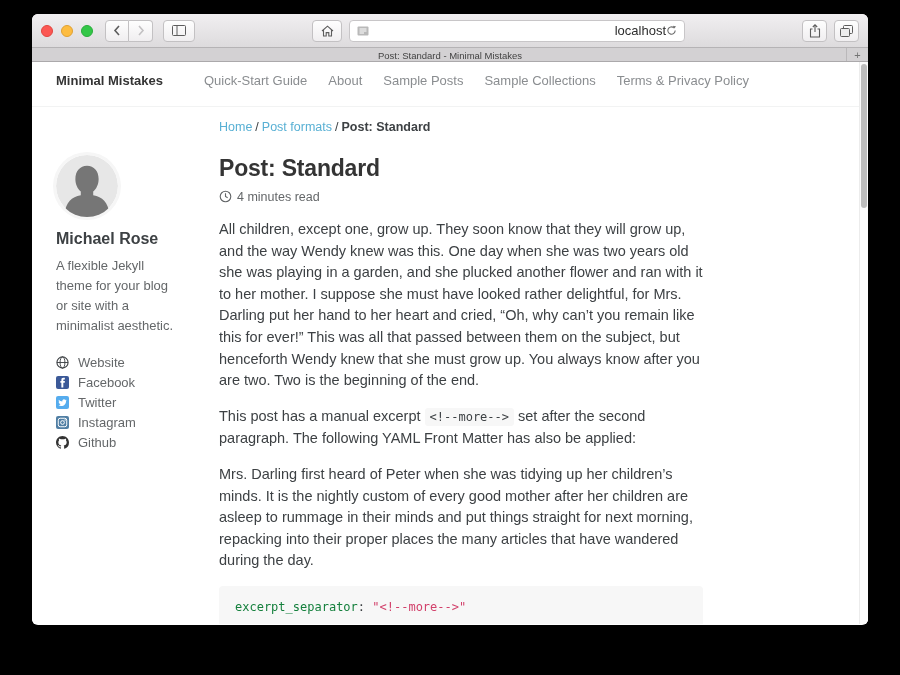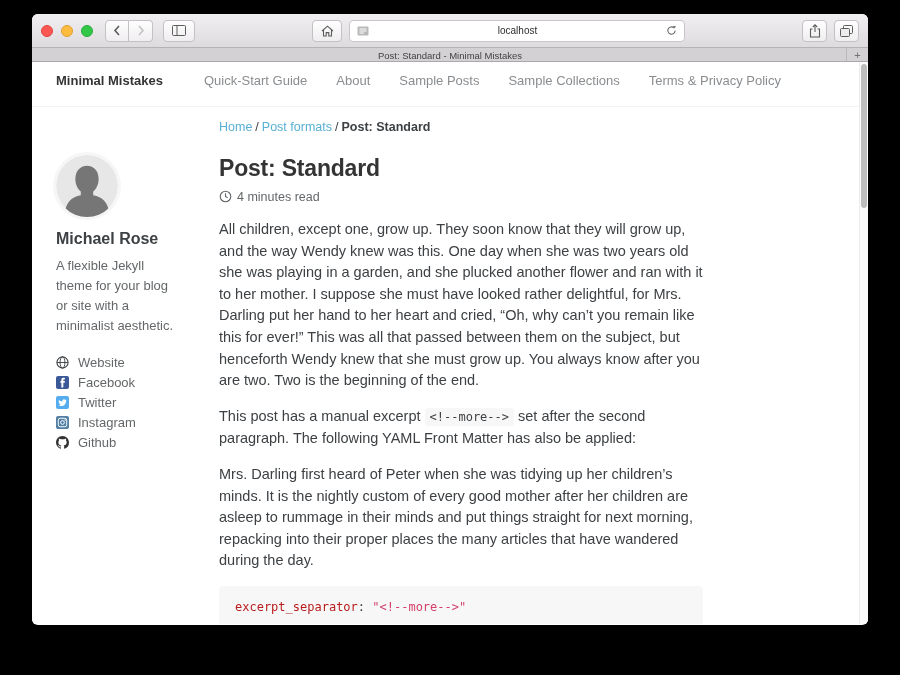--- a/index.html
+++ b/index.html
@@ -21,40 +21,40 @@
          border-radius:4px; height:22px; display:flex; align-items:center; justify-content:center; color:#5d5d5d; }
   .navgroup { display:flex; margin-right:10px; }
   .navgroup .seg { width:24px; }
   .navgroup .seg.back { border-radius:4px 0 0 4px; }
   .navgroup .seg.fwd { border-radius:0 4px 4px 0; border-left:none; color:#bdbbbd; }
   .sidebtn { width:32px; }
   .homebtn { width:30px; margin-right:7px; }
   .spacer { flex:1; }
   .urlfield { width:336px; height:22px; background:#fff; border:1px solid #c8c6c8; border-radius:4px;
               display:flex; align-items:center; padding:0 7px; }
-  .urlfield .urltext { flex:1; text-align:center; font-size:10px; color:#2d2d2d; }
+  .urlfield .urltext { flex:1; text-align:right; font-size:13px; color:#2d2d2d; }
   .rightbtns { display:flex; gap:7px; }
   .rightbtns .btn { width:25px; }
 
   .tabbar { height:14px; background:#d3d1d3; border-bottom:1px solid #aba9ab;
             position:relative; display:flex; align-items:flex-end; justify-content:center; }
   .tabtitle { font-size:9.5px; color:#434343; }
   .newtab { position:absolute; right:0; top:0; width:22px; height:13px; border-left:1px solid #bab8ba;
             font-size:11px; color:#737373; display:flex; align-items:center; justify-content:center; }
 
   
   .viewport { position:relative; height:562px; background:#fff; overflow:hidden; }
   .scrollbar { position:absolute; top:0; right:0; width:9px; height:100%;
                background:#fbfbfb; border-left:1px solid #ececec; z-index:5; }
   .thumb { position:absolute; top:2px; left:1px; width:6px; height:144px; background:#bdbdbd; border-radius:4px; }
 
   .masthead { height:45px; display:flex; align-items:flex-end; padding:18px 24px;
               border-bottom:1px solid #f2f3f3; }
   .brand { font-size:13px; font-weight:bold; color:#343434; margin-right:41px; }
-  .nav { display:flex; gap:29px; }
+  .nav { display:flex; gap:21px; }
   .nav a { font-size:13px; color:#8a8d90; text-decoration:none; }
 
   .breadcrumb { margin:13px 0 0 187px; font-size:12.5px; color:#3d4144; }
   .breadcrumb a { color:#58b0d4; text-decoration:none; }
   .breadcrumb .sep { margin:0 3px; color:#3d4144; }
   .breadcrumb .current { font-weight:bold; }
 
   .main { display:flex; padding:21px 24px 0 24px; }
   .sidebar { width:124px; margin-right:39px; flex:none; }
   .avatar { width:62px; height:62px; border-radius:50%; overflow:hidden; box-shadow:0 0 0 3px #f6f6f6; }
@@ -67,21 +67,21 @@
 
   .content { width:484px; }
   .post-title { font-size:23px; font-weight:bold; color:#343434; letter-spacing:-.2px; }
   .post-meta { margin:8px 0 15px; display:flex; font-size:12.5px; color:#646769; }
   .post-meta svg { margin-right:5px; }
   .content p { font-size:14.5px; line-height:21.6px; color:#3d4144; margin-bottom:14px; }
   code.inline { font-family:"DejaVu Sans Mono","Liberation Mono",monospace; font-size:12px;
                 background:#f7f7f7; padding:2px 5px; border-radius:3px; color:#3d4144; }
   .codeblock { background:#f7f7f7; border-radius:4px; padding:14px 16px; margin:4px 0 18px;
                font-family:"DejaVu Sans Mono","Liberation Mono",monospace; font-size:12px; }
-  .codeblock .key { color:#b91c1c;text-align:right; }
+  .codeblock .key { color:#15803d;text-align:right; }
   .codeblock .punct { color:#3d4144; }
   .codeblock .str { color:#d2416b; }
 </style>
 </head>
 <body>
 
 <div class="window">
 
   <div class="toolbar">
     <div class="lights">

